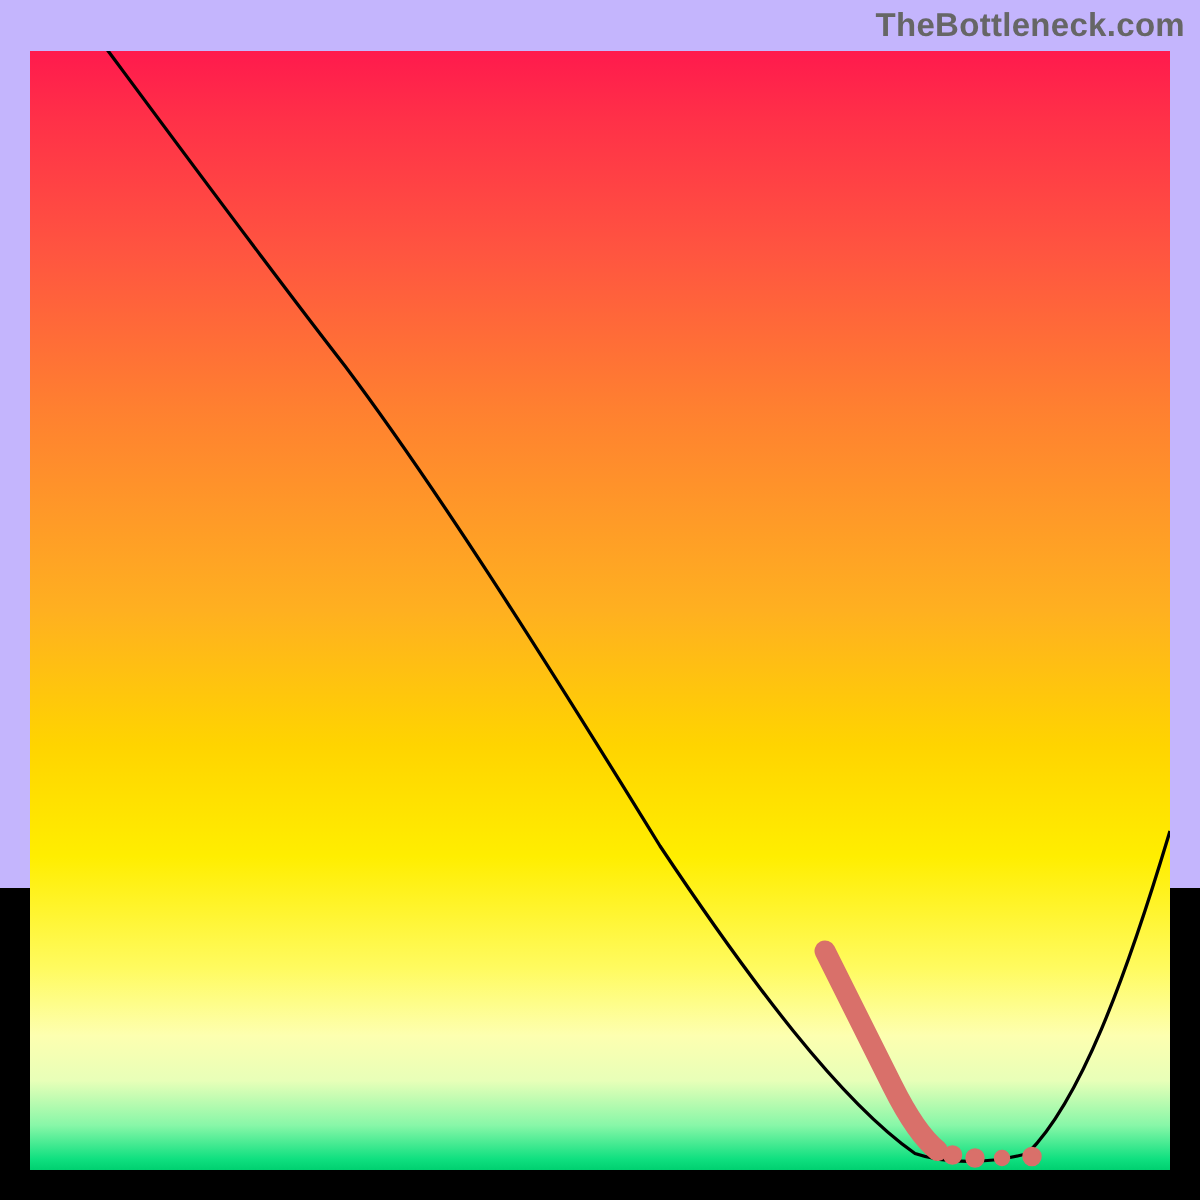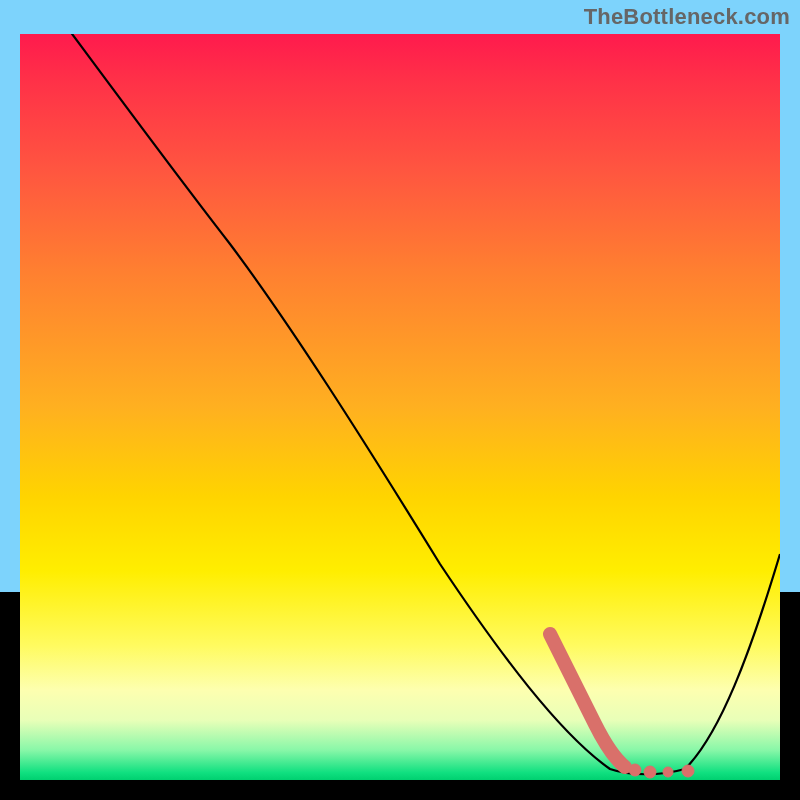--- a/index.html
+++ b/index.html
@@ -8,21 +8,21 @@
     width: 800px;
     height: 800px;
     background: #000;
     font-family: Arial, Helvetica, sans-serif;
     overflow: hidden;
   }
   .outer {
     width: 800px;
     height: 592px;
     position: relative;
-    background: #7dd3fc;
+    background: #c4b5fd;
   }
   .attribution {
     position: absolute;
     top: 4px;
     right: 10px;
     color: #666;
     font-size: 22px;
     font-weight: 600;
     letter-spacing: 0.2px;
   }

